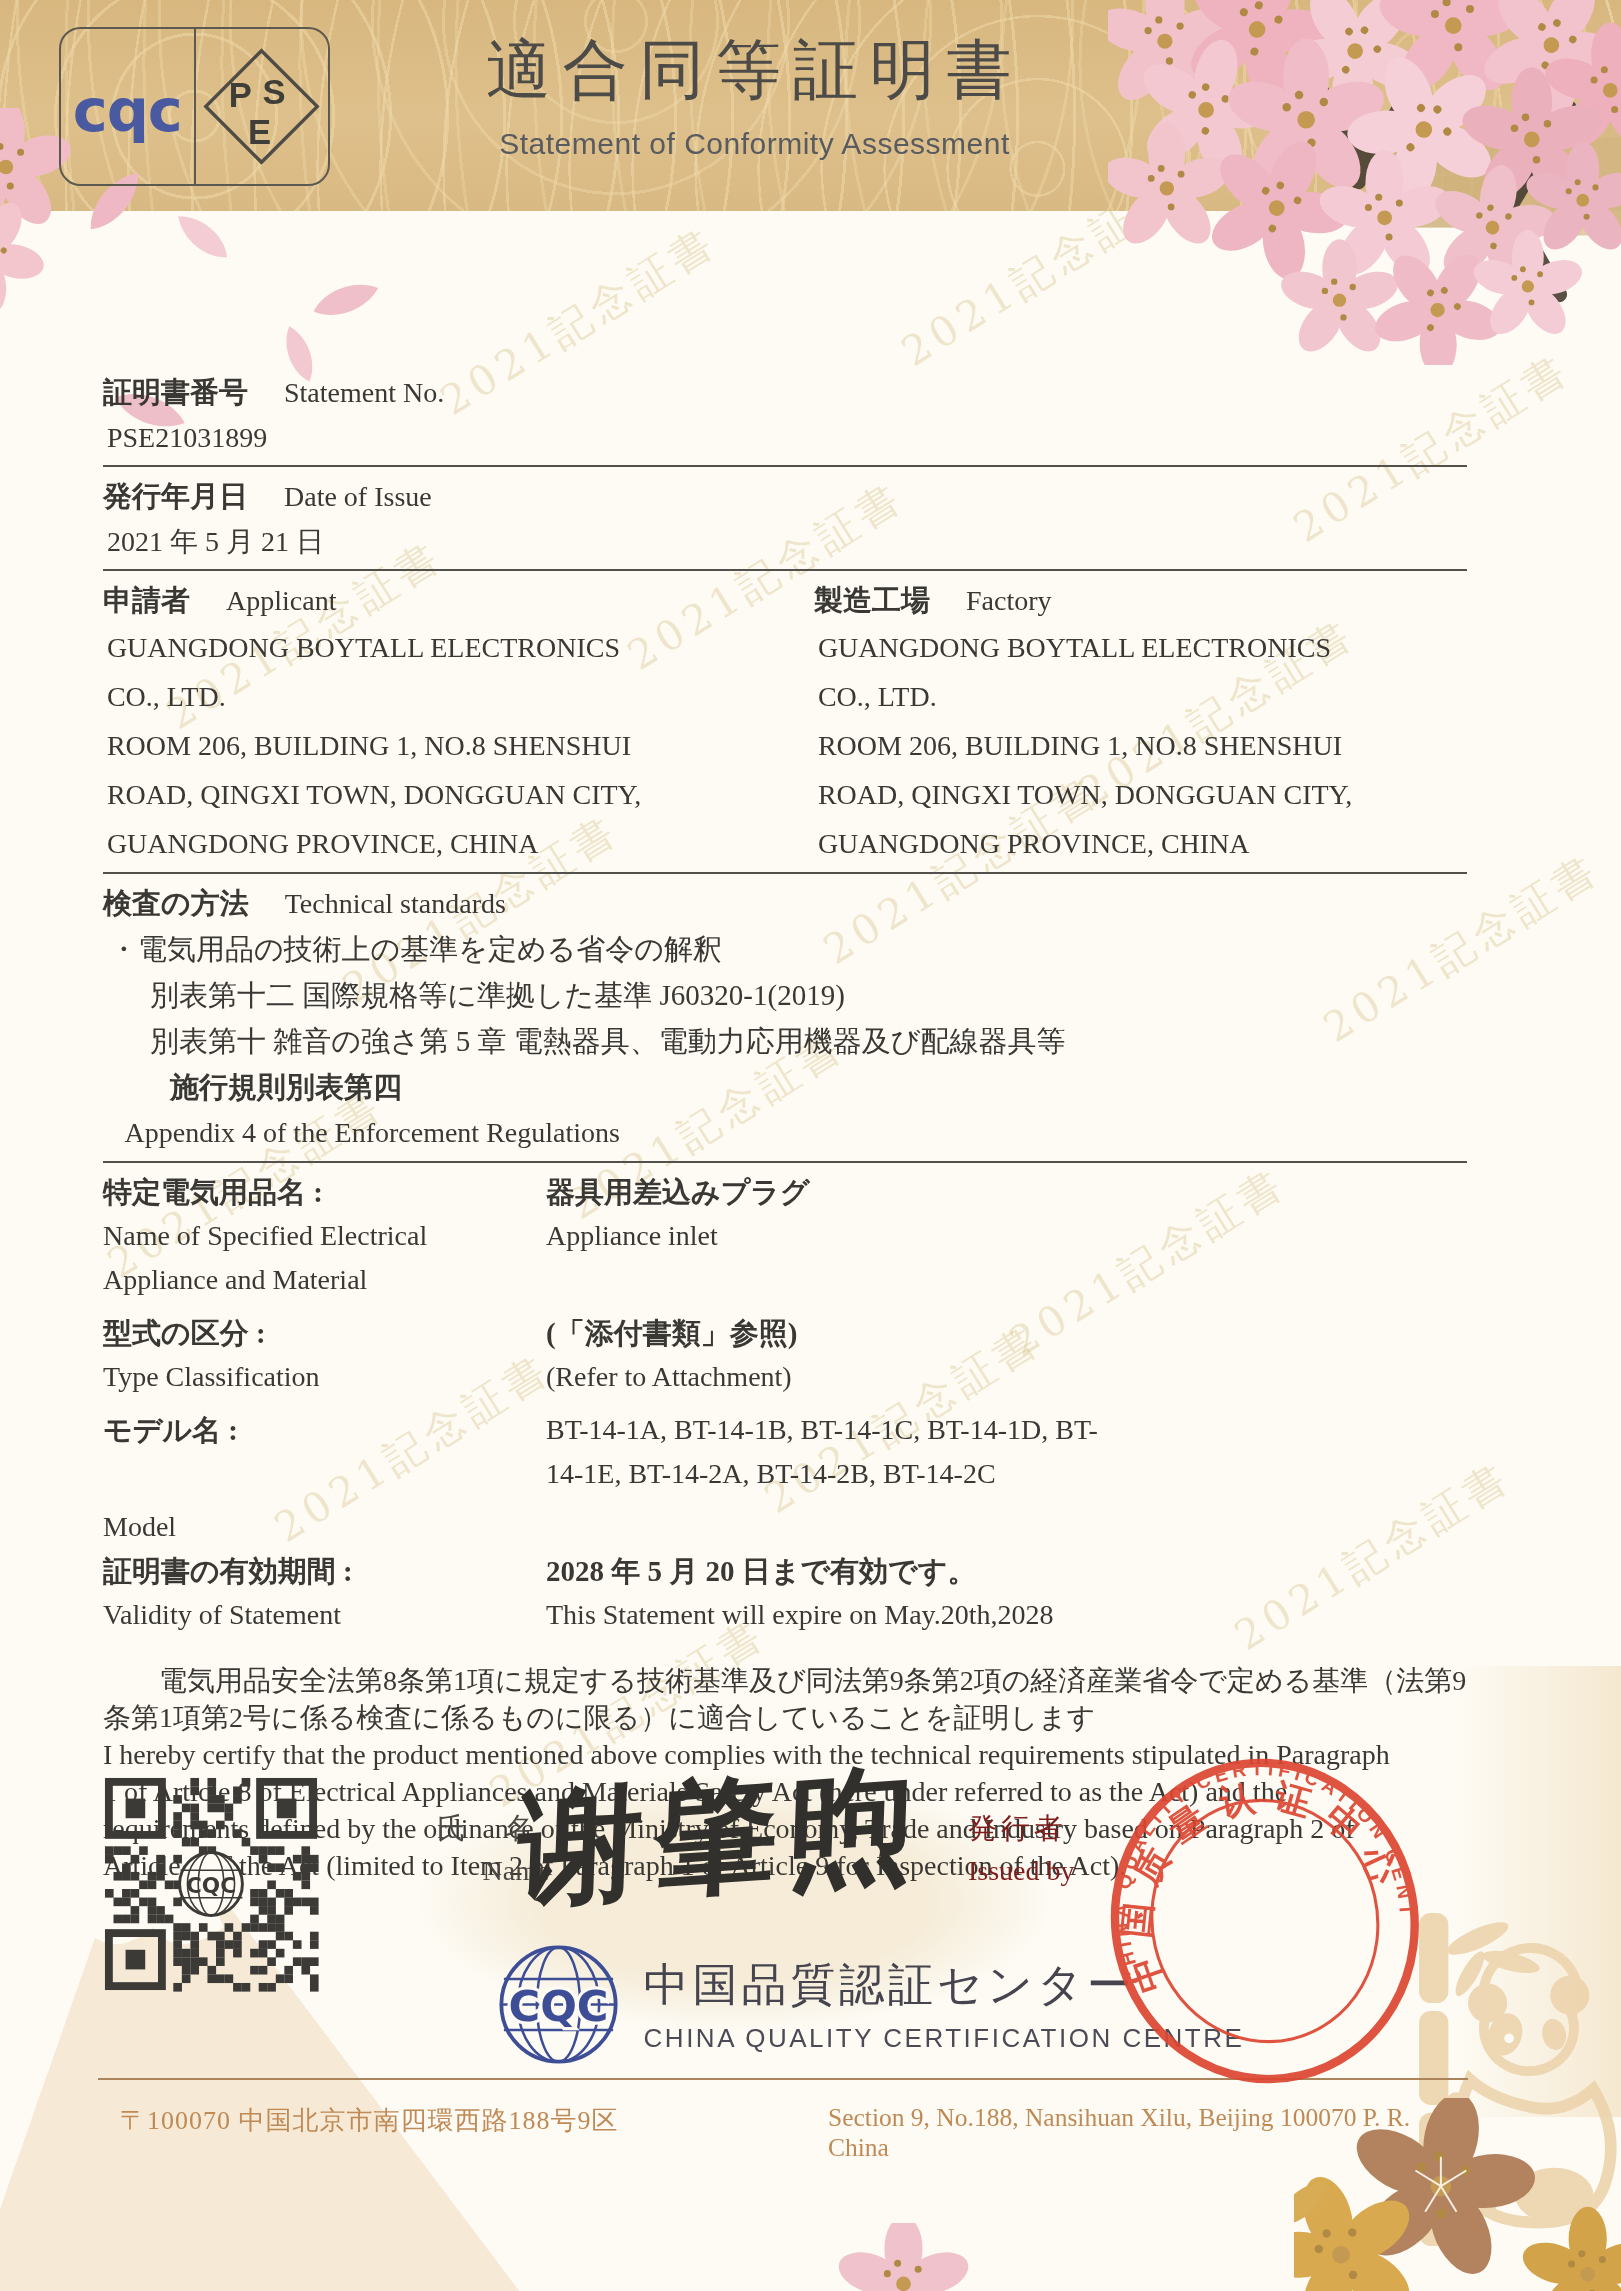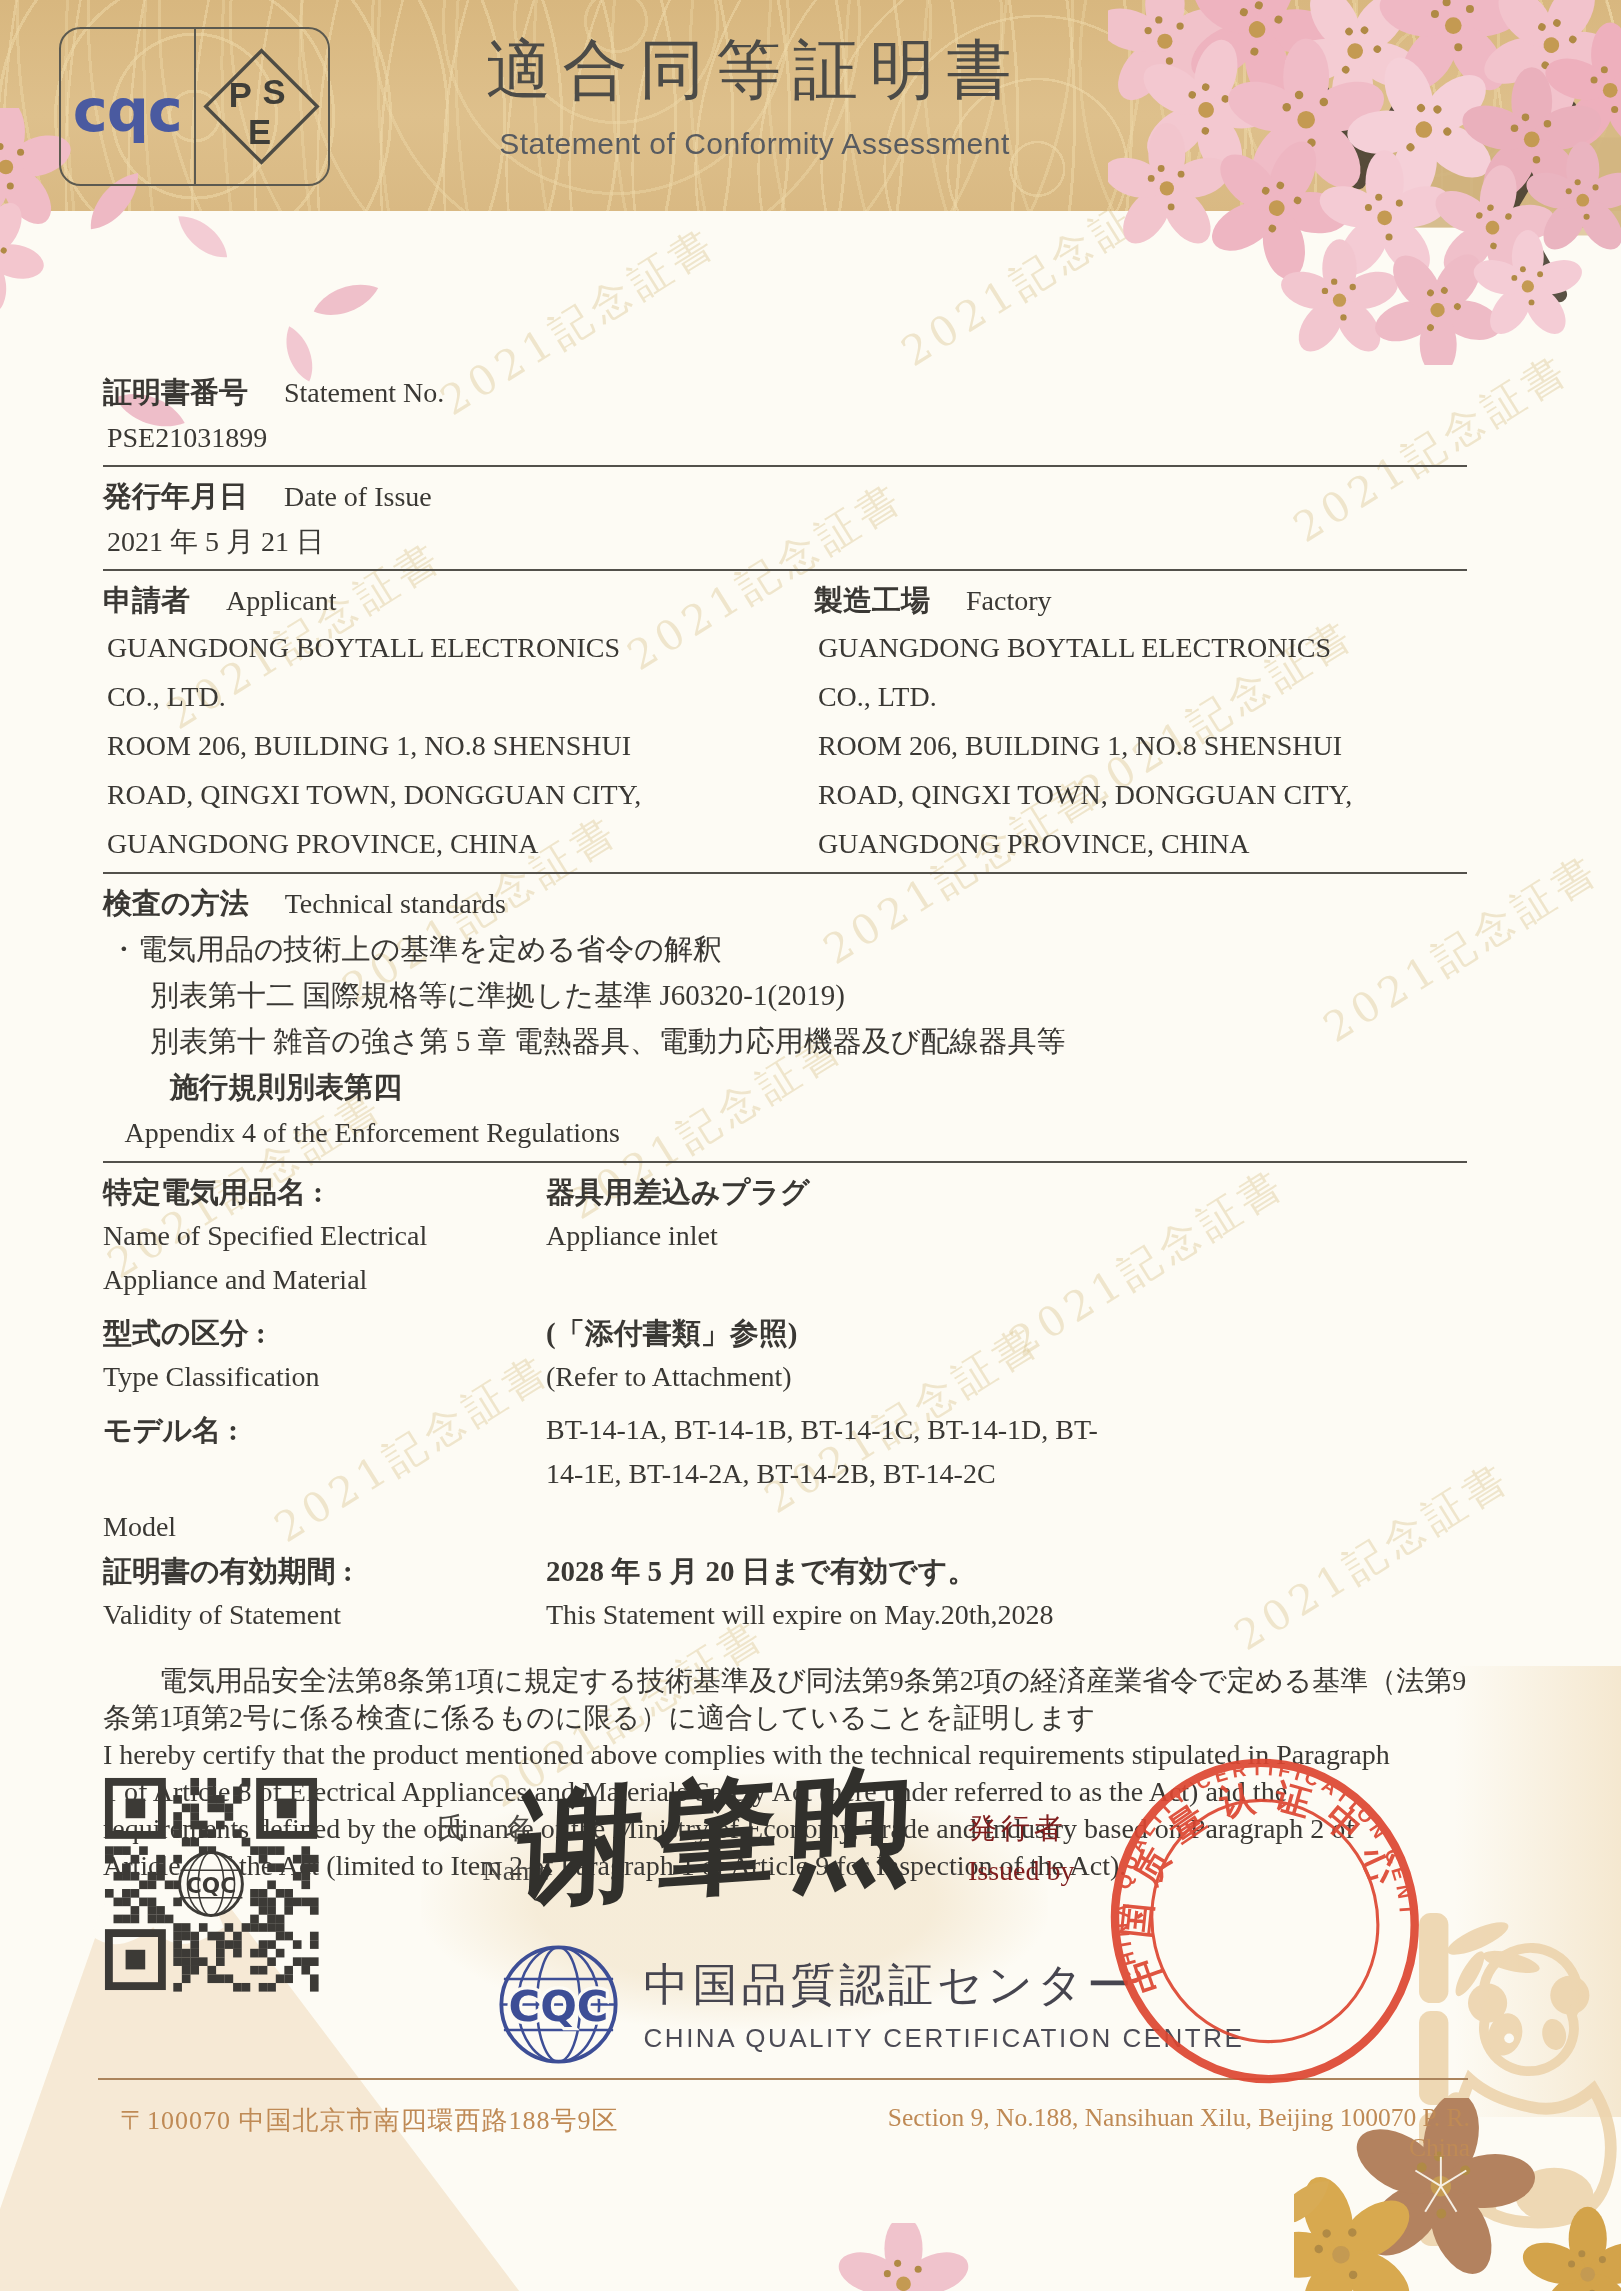--- a/index.html
+++ b/index.html
@@ -70,21 +70,21 @@
   .issuer .globe{width:127px;height:127px;flex:0 0 auto;}
   .issuer .names{margin-left:21.6px;}
   .issuer .njp{font-size:45px;letter-spacing:3.9px;color:#46454f;}
   .issuer .nen{font-family:"Liberation Sans","DejaVu Sans",sans-serif;font-size:26px;letter-spacing:2.5px;
                color:#4c4b55;margin-top:7.8px;}
   .stamp{position:absolute;left:1096px;top:1751px;width:337px;height:337px;z-index:6;
          transform:rotate(-13deg);opacity:.92;}
   
   .footrule{position:absolute;left:98px;top:2078px;width:1370px;border-top:2.5px solid #ab845c;z-index:5;}
   .foot-left{position:absolute;left:120px;top:2103px;z-index:5;font-size:26px;color:#bf8a55;letter-spacing:1px;}
-  .foot-right{position:absolute;left:828px;top:2103px;width:642px;text-align:right;z-index:5;
+  .foot-right{position:absolute;left:828px;top:2103px;width:642px;z-index:5;
               font-size:25.5px;color:#bf8a55;font-family:Liberation Serif, serif;}
 </style>
 </head>
 <body>
 
 <div class="page">
 
   <div class="watermarks">
     <span style="left:421px;top:294px">2021記念証書</span>
     <span style="left:882px;top:245px">2021記念証書</span>

